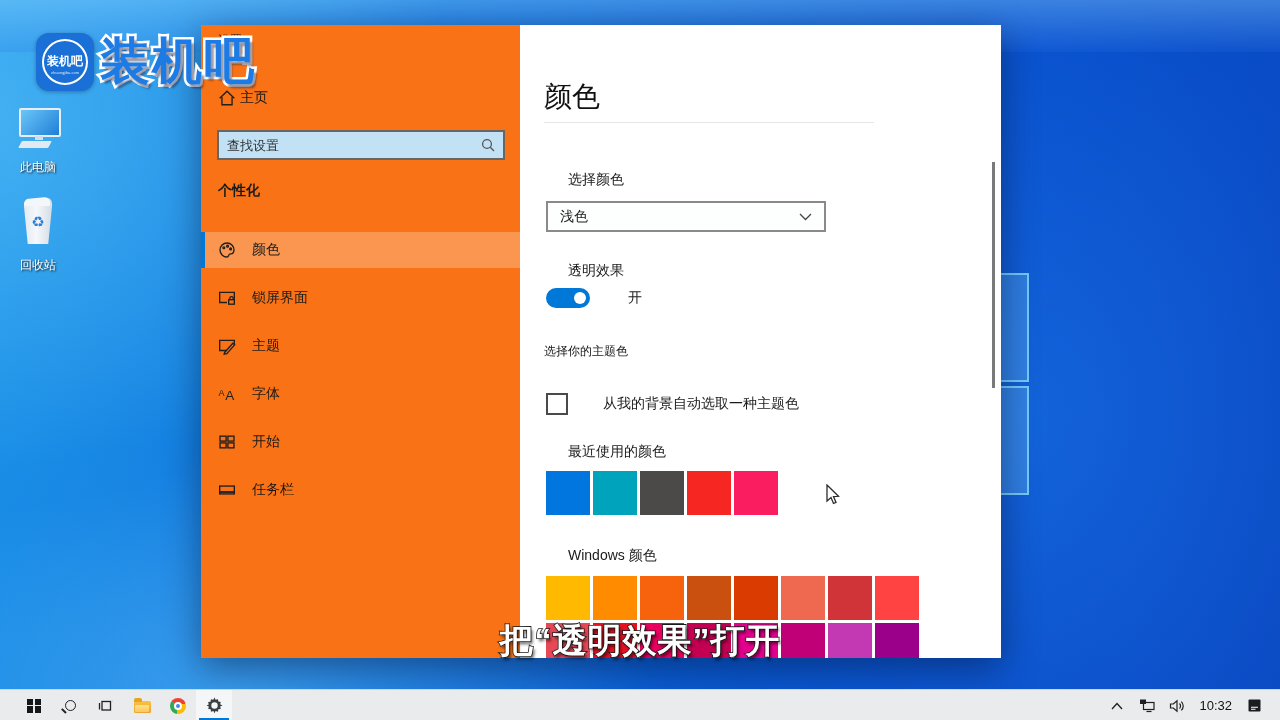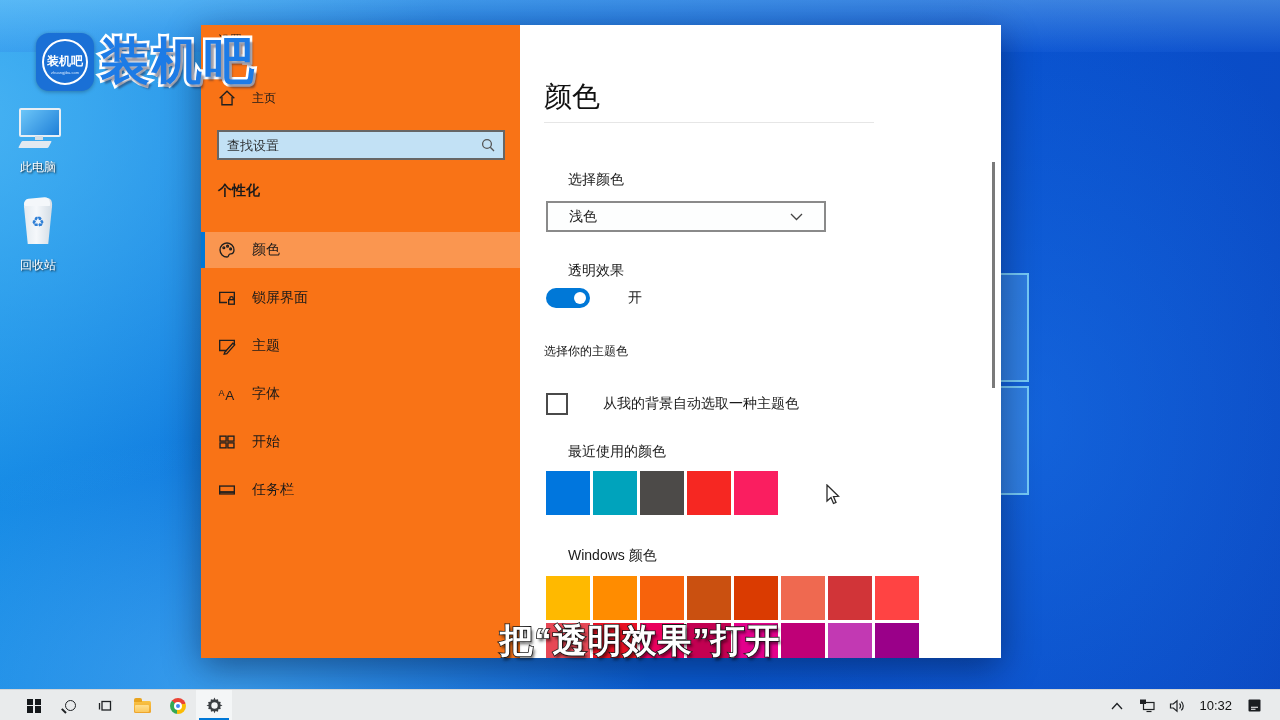--- a/index.html
+++ b/index.html
@@ -53,22 +53,22 @@
 
   
   #win{left:201px;top:25px;width:800px;height:633px;background:#fff;
       box-shadow:0 10px 34px rgba(0,10,40,.45);overflow:hidden;}
   #sidebar{position:absolute;left:0;top:0;width:319px;height:100%;background:#f97316;}
   .win-title{position:absolute;left:17px;top:7px;font-size:12px;color:#111;}
   #controls{position:absolute;right:0;top:0;display:flex;}
   .ctrl{width:45px;height:32px;display:flex;align-items:center;justify-content:center;}
   .ctrl svg{display:block;}
 
-  .home-row{position:absolute;left:17px;top:64px;display:flex;align-items:center;gap:16px;
-      font-size:12px;}
+  .home-row{position:absolute;left:17px;top:64px;display:flex;align-items:center;gap:4px;
+      font-size:14px;}
   #searchbox{position:absolute;left:16px;top:105px;width:288px;height:30px;box-sizing:border-box;
       border:2px solid #666;background:#c2e1f5;display:flex;align-items:center;}
   #searchbox input{flex:1;border:none;background:transparent;outline:none;font-size:13px;
       padding:0 8px;color:#1a1a1a;font-family:inherit;}
   #searchbox input::placeholder{color:#1f1f1f;opacity:.92;}
   .sb-mag{margin-right:8px;}
   .section-title{position:absolute;left:17px;top:157px;font-size:14px;font-weight:bold;}
   #nav{position:absolute;left:0;top:207px;width:100%;}
   .nav-item{height:36px;display:flex;align-items:center;gap:16px;padding-left:17px;
       margin-bottom:12px;font-size:14px;position:relative;}
@@ -77,21 +77,21 @@
       background:#0078d7;}
   .nav-ic{width:18px;height:18px;flex:0 0 18px;}
 
   #main{position:absolute;left:319px;top:0;right:0;bottom:0;background:#fff;}
   .page-title{position:absolute;left:24px;top:53px;font-size:28px;font-weight:300;color:#111;}
   .title-rule{position:absolute;left:24px;top:97px;width:330px;height:1px;background:#e6e6e6;}
   .lbl14{font-size:14px;color:#1a1a1a;margin-left:24px;}
   #choose-lbl{position:absolute;left:24px;top:146px;}
   #dropdown{position:absolute;left:26px;top:176px;width:280px;height:31px;box-sizing:border-box;
       border:2px solid #8a8a8a;background:#fdfefe;display:flex;align-items:center;
-      justify-content:space-between;padding:0 21px;font-size:14px;}
+      justify-content:space-between;padding:0 12px;font-size:14px;}
   #transp-lbl{position:absolute;left:24px;top:237px;}
   #toggle-row{position:absolute;left:26px;top:263px;display:flex;align-items:center;gap:14px;}
   .toggle{width:44px;height:20px;border-radius:10px;background:#0078d7;position:relative;}
   .toggle .knob{position:absolute;right:4px;top:4px;width:12px;height:12px;border-radius:50%;
       background:#fff;}
   .theme-title{position:absolute;left:24px;top:318px;font-size:12px;color:#151515;}
   #chk-row{position:absolute;left:26px;top:368px;display:flex;align-items:center;gap:11px;}
   .chk{width:18px;height:18px;border:2px solid #4a4a4a;background:#fff;}
   #recent-lbl{position:absolute;left:24px;top:418px;}
   .swrow{position:absolute;left:26px;display:flex;gap:3px;}

